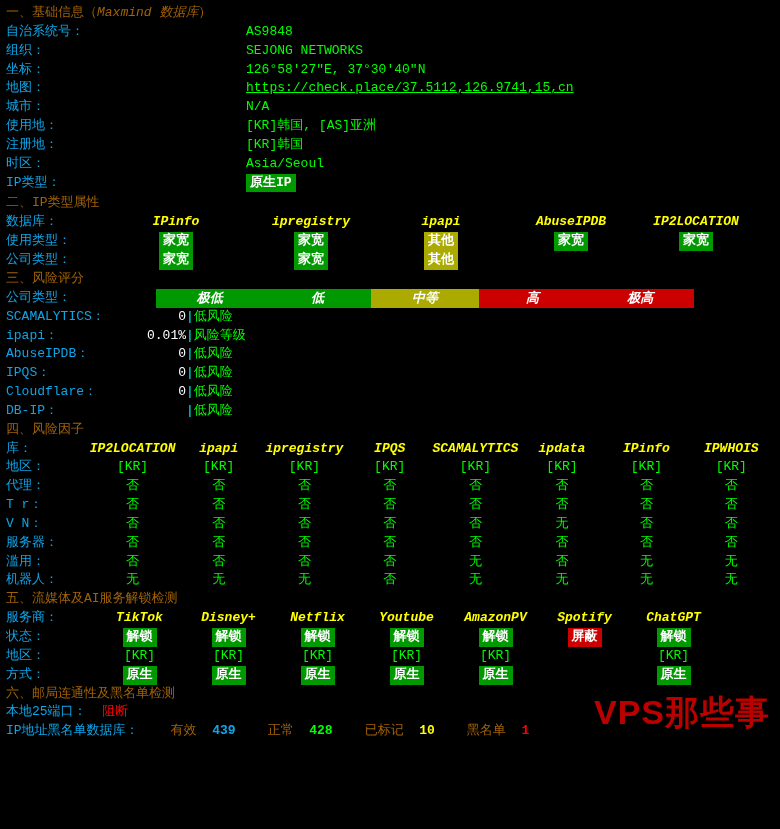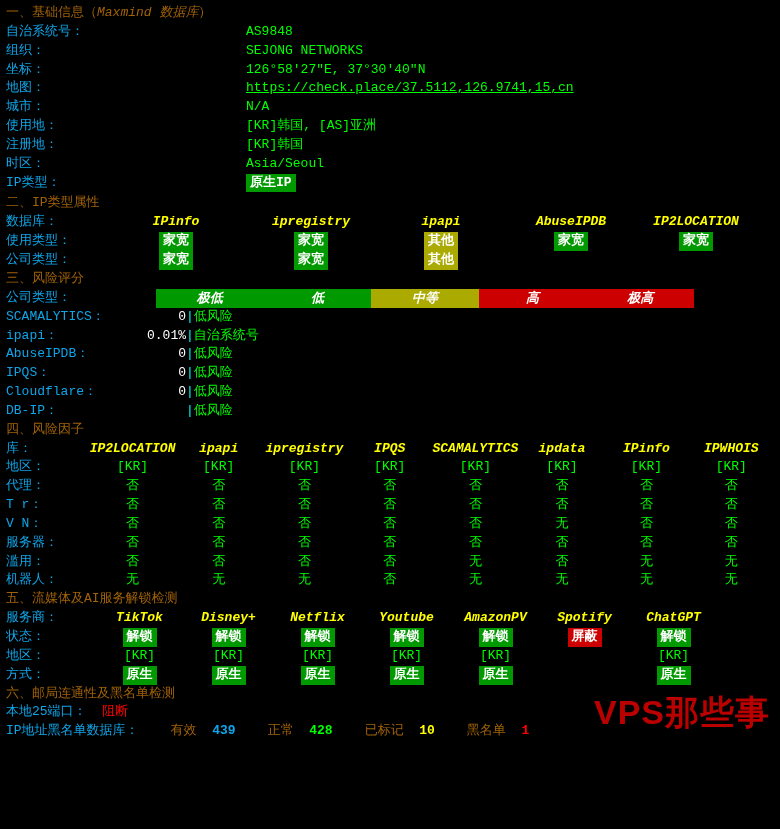--- a/index.html
+++ b/index.html
@@ -131,21 +131,21 @@
     <div class="risk-row">
       <span class="n cyan">SCAMALYTICS：</span>
       <span class="v">0</span>
       <span class="pipe">|</span>
       <span class="res green">低风险</span>
     </div>
     <div class="risk-row">
       <span class="n cyan">ipapi：</span>
       <span class="v">0.01%</span>
       <span class="pipe">|</span>
-      <span class="res green">自治系统号</span>
+      <span class="res green">风险等级</span>
     </div>
     <div class="risk-row">
       <span class="n cyan">AbuseIPDB：</span>
       <span class="v">0</span>
       <span class="pipe">|</span>
       <span class="res green">低风险</span>
     </div>
     <div class="risk-row">
       <span class="n cyan">IPQS：</span>
       <span class="v">0</span>

